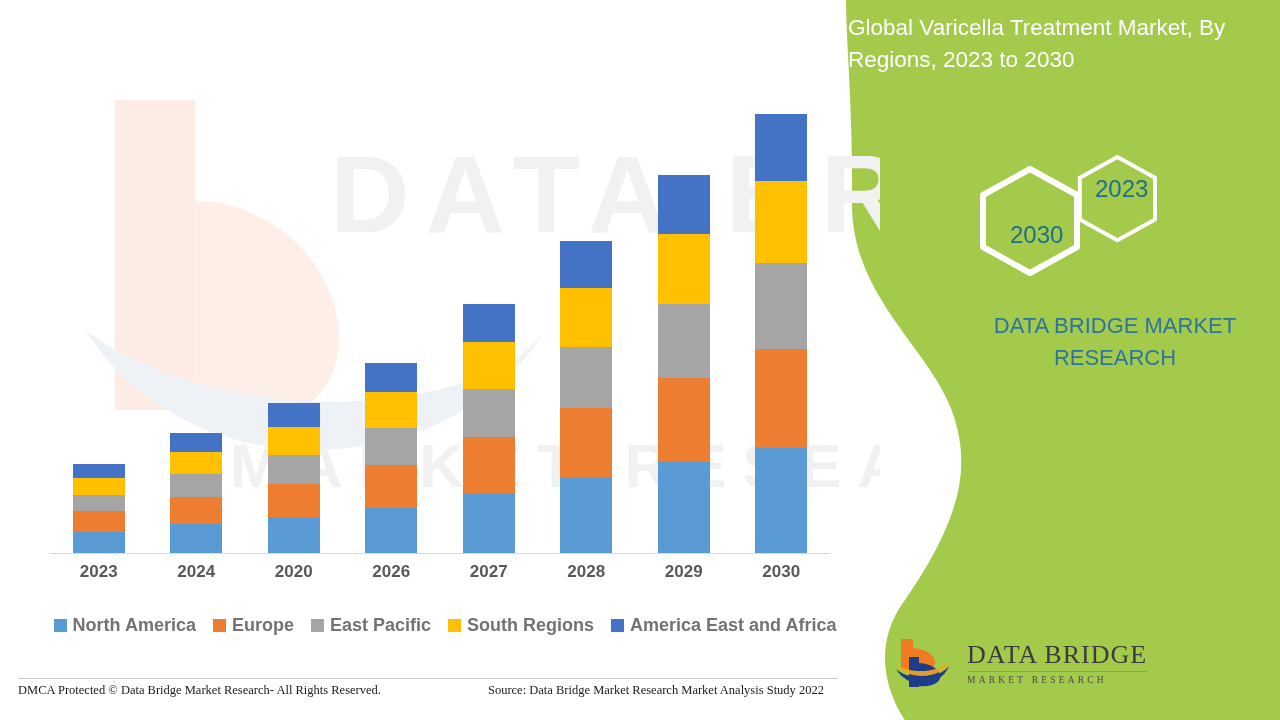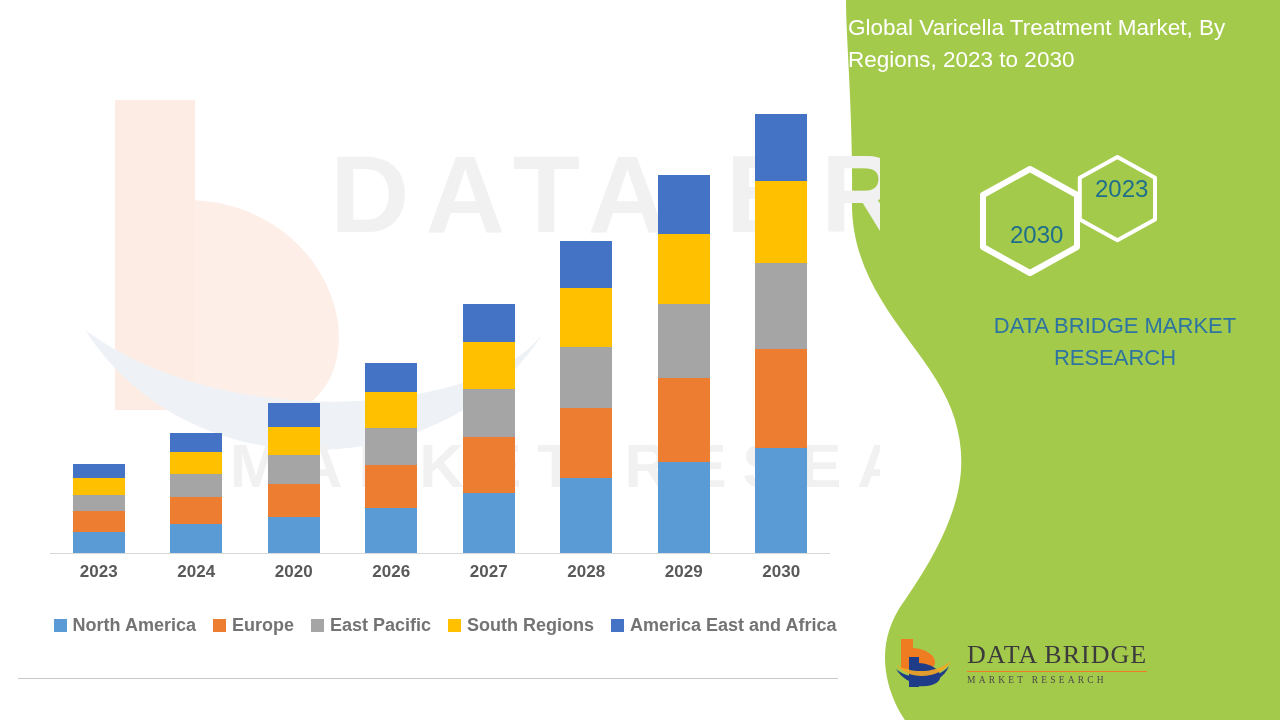--- a/index.html
+++ b/index.html
@@ -228,14 +228,18 @@
         <span class="legend-swatch" style="background: rgb(255, 192, 0);"></span>
         <span class="legend-label">South Regions</span>
       </div>
       <div class="legend-item">
         <span class="legend-swatch" style="background: rgb(68, 114, 196);"></span>
         <span class="legend-label">America East and Africa</span>
       </div>
     </div>
 
   <div class="footer-rule"></div>
+  <div class="footer">
+    <div class="left">DMCA Protected © Data Bridge Market Research- All Rights Reserved.</div>
+    <div class="right">Source: Data Bridge Market Research Market Analysis Study 2022</div>
+  </div>
 
 </div>
 
 </body></html>

